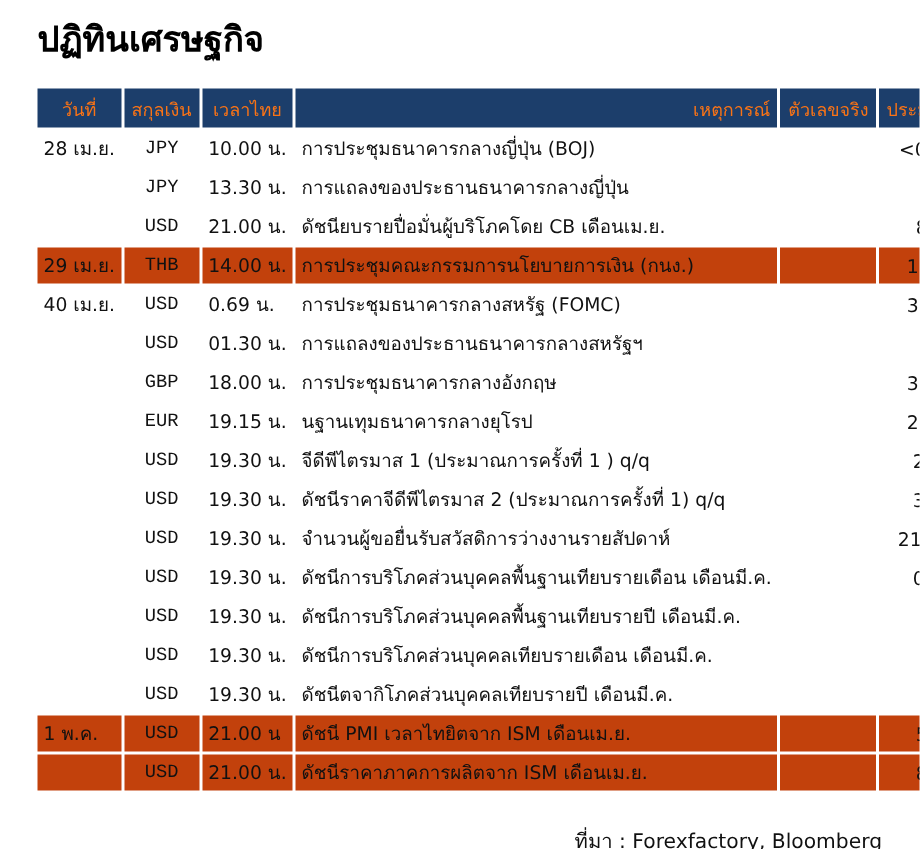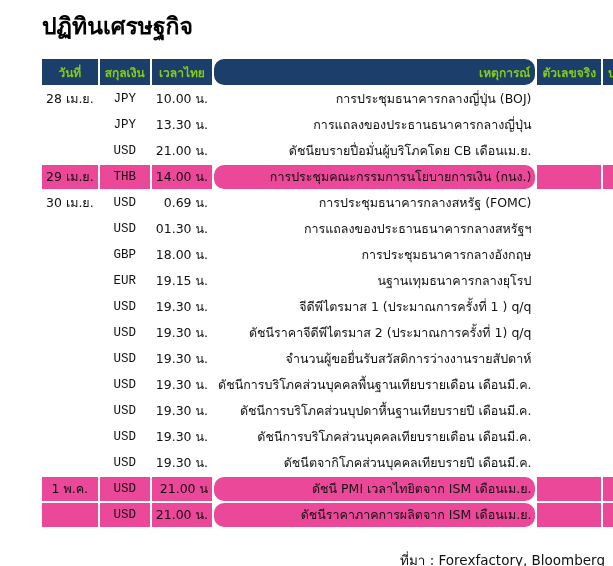--- a/index.html
+++ b/index.html
@@ -8,67 +8,67 @@
     background: #ffffff;
     width: 613px;
     height: 566px;
     font-family: "DejaVu Sans", "Liberation Sans", sans-serif;
     overflow: hidden;
   }
   .page {
     box-sizing: border-box;
     width: 613px;
     height: 566px;
-    padding: 8px 25px 0 42px;
+    padding: 8px 25px 0 25px;
   }
   .page-title {
     font-size: 23px;
     font-weight: bold;
     color: #000000;
     margin: 0 0 13px 0;
     letter-spacing: 0px;
   }
   table.calendar {
     border-collapse: separate;
     border-spacing: 2px;
     margin-left: -2px;
     table-layout: fixed;
   }
   table.calendar th {
     background: #1c3e6b;
-    color: #84cc16;
+    color: #f97316;
     font-size: 12px;
-    font-weight: bold;
+    font-weight: normal;
     height: 26px;
     padding: 0 5px;
     text-align: center;
     white-space: nowrap;
     overflow: hidden;
   }
   table.calendar th.col-event { text-align: right; }
   table.calendar td {
     font-size: 12.5px;
     color: #111111;
     height: 24px;
     padding: 0 4px;
     white-space: nowrap;
     overflow: hidden;
     background: #ffffff;
   }
-  tr.shaded td { background: #ec4899; }
+  tr.shaded td { background: #c2410c; }
   .col-date     { width: 53px; }
   .col-currency { width: 46px; }
   .col-time     { width: 46px; }
-  .col-event    { width: 216px; border-radius: 10px; }
+  .col-event    { width: 216px; }
   .col-actual   { width: 45px; }
   .col-forecast { width: 51px; }
-  td.cell-date     { text-align: center; padding-left: 5px; }
+  td.cell-date     { text-align: left; padding-left: 5px; }
   td.cell-currency { text-align: center; font-family: Liberation Mono, monospace; }
-  td.cell-time     { text-align: right; }
-  td.cell-event    { text-align: right; padding-left: 6px; }
+  td.cell-time     { text-align: left; }
+  td.cell-event    { text-align: left; padding-left: 6px; }
   td.cell-actual,
   td.cell-forecast,
   td.cell-previous { text-align: center; }
   .source-note {
     width: 563px;
     text-align: right;
     font-size: 13.5px;
     color: #111111;
     margin-top: 20px;
   }
@@ -118,21 +118,21 @@
         </tr>
         <tr class="shaded">
           <td class="col-date cell-date">29 เม.ย.</td>
           <td class="col-currency cell-currency">THB</td>
           <td class="col-time cell-time">14.00 น.</td>
           <td class="col-event cell-event">การประชุมคณะกรรมการนโยบายการเงิน (กนง.)</td>
           <td class="col-actual cell-actual"></td>
           <td class="col-forecast cell-forecast">1.00%</td>
         </tr>
         <tr>
-          <td class="col-date cell-date">30 เม.ย.</td>
+          <td class="col-date cell-date">40 เม.ย.</td>
           <td class="col-currency cell-currency">USD</td>
           <td class="col-time cell-time">0.69 น.</td>
           <td class="col-event cell-event">การประชุมธนาคารกลางสหรัฐ (FOMC)</td>
           <td class="col-actual cell-actual"></td>
           <td class="col-forecast cell-forecast">3.75%</td>
         </tr>
         <tr>
           <td class="col-date cell-date"></td>
           <td class="col-currency cell-currency">USD</td>
           <td class="col-time cell-time">01.30 น.</td>
@@ -185,21 +185,21 @@
           <td class="col-currency cell-currency">USD</td>
           <td class="col-time cell-time">19.30 น.</td>
           <td class="col-event cell-event">ดัชนีการบริโภคส่วนบุคคลพื้นฐานเทียบรายเดือน เดือนมี.ค.</td>
           <td class="col-actual cell-actual"></td>
           <td class="col-forecast cell-forecast">0.3%</td>
         </tr>
         <tr>
           <td class="col-date cell-date"></td>
           <td class="col-currency cell-currency">USD</td>
           <td class="col-time cell-time">19.30 น.</td>
-          <td class="col-event cell-event">ดัชนีการบริโภคส่วนบุปดาหื้นฐานเทียบรายปี เดือนมี.ค.</td>
+          <td class="col-event cell-event">ดัชนีการบริโภคส่วนบุคคลพื้นฐานเทียบรายปี เดือนมี.ค.</td>
           <td class="col-actual cell-actual"></td>
           <td class="col-forecast cell-forecast"></td>
         </tr>
         <tr>
           <td class="col-date cell-date"></td>
           <td class="col-currency cell-currency">USD</td>
           <td class="col-time cell-time">19.30 น.</td>
           <td class="col-event cell-event">ดัชนีการบริโภคส่วนบุคคลเทียบรายเดือน เดือนมี.ค.</td>
           <td class="col-actual cell-actual"></td>
           <td class="col-forecast cell-forecast"></td>

